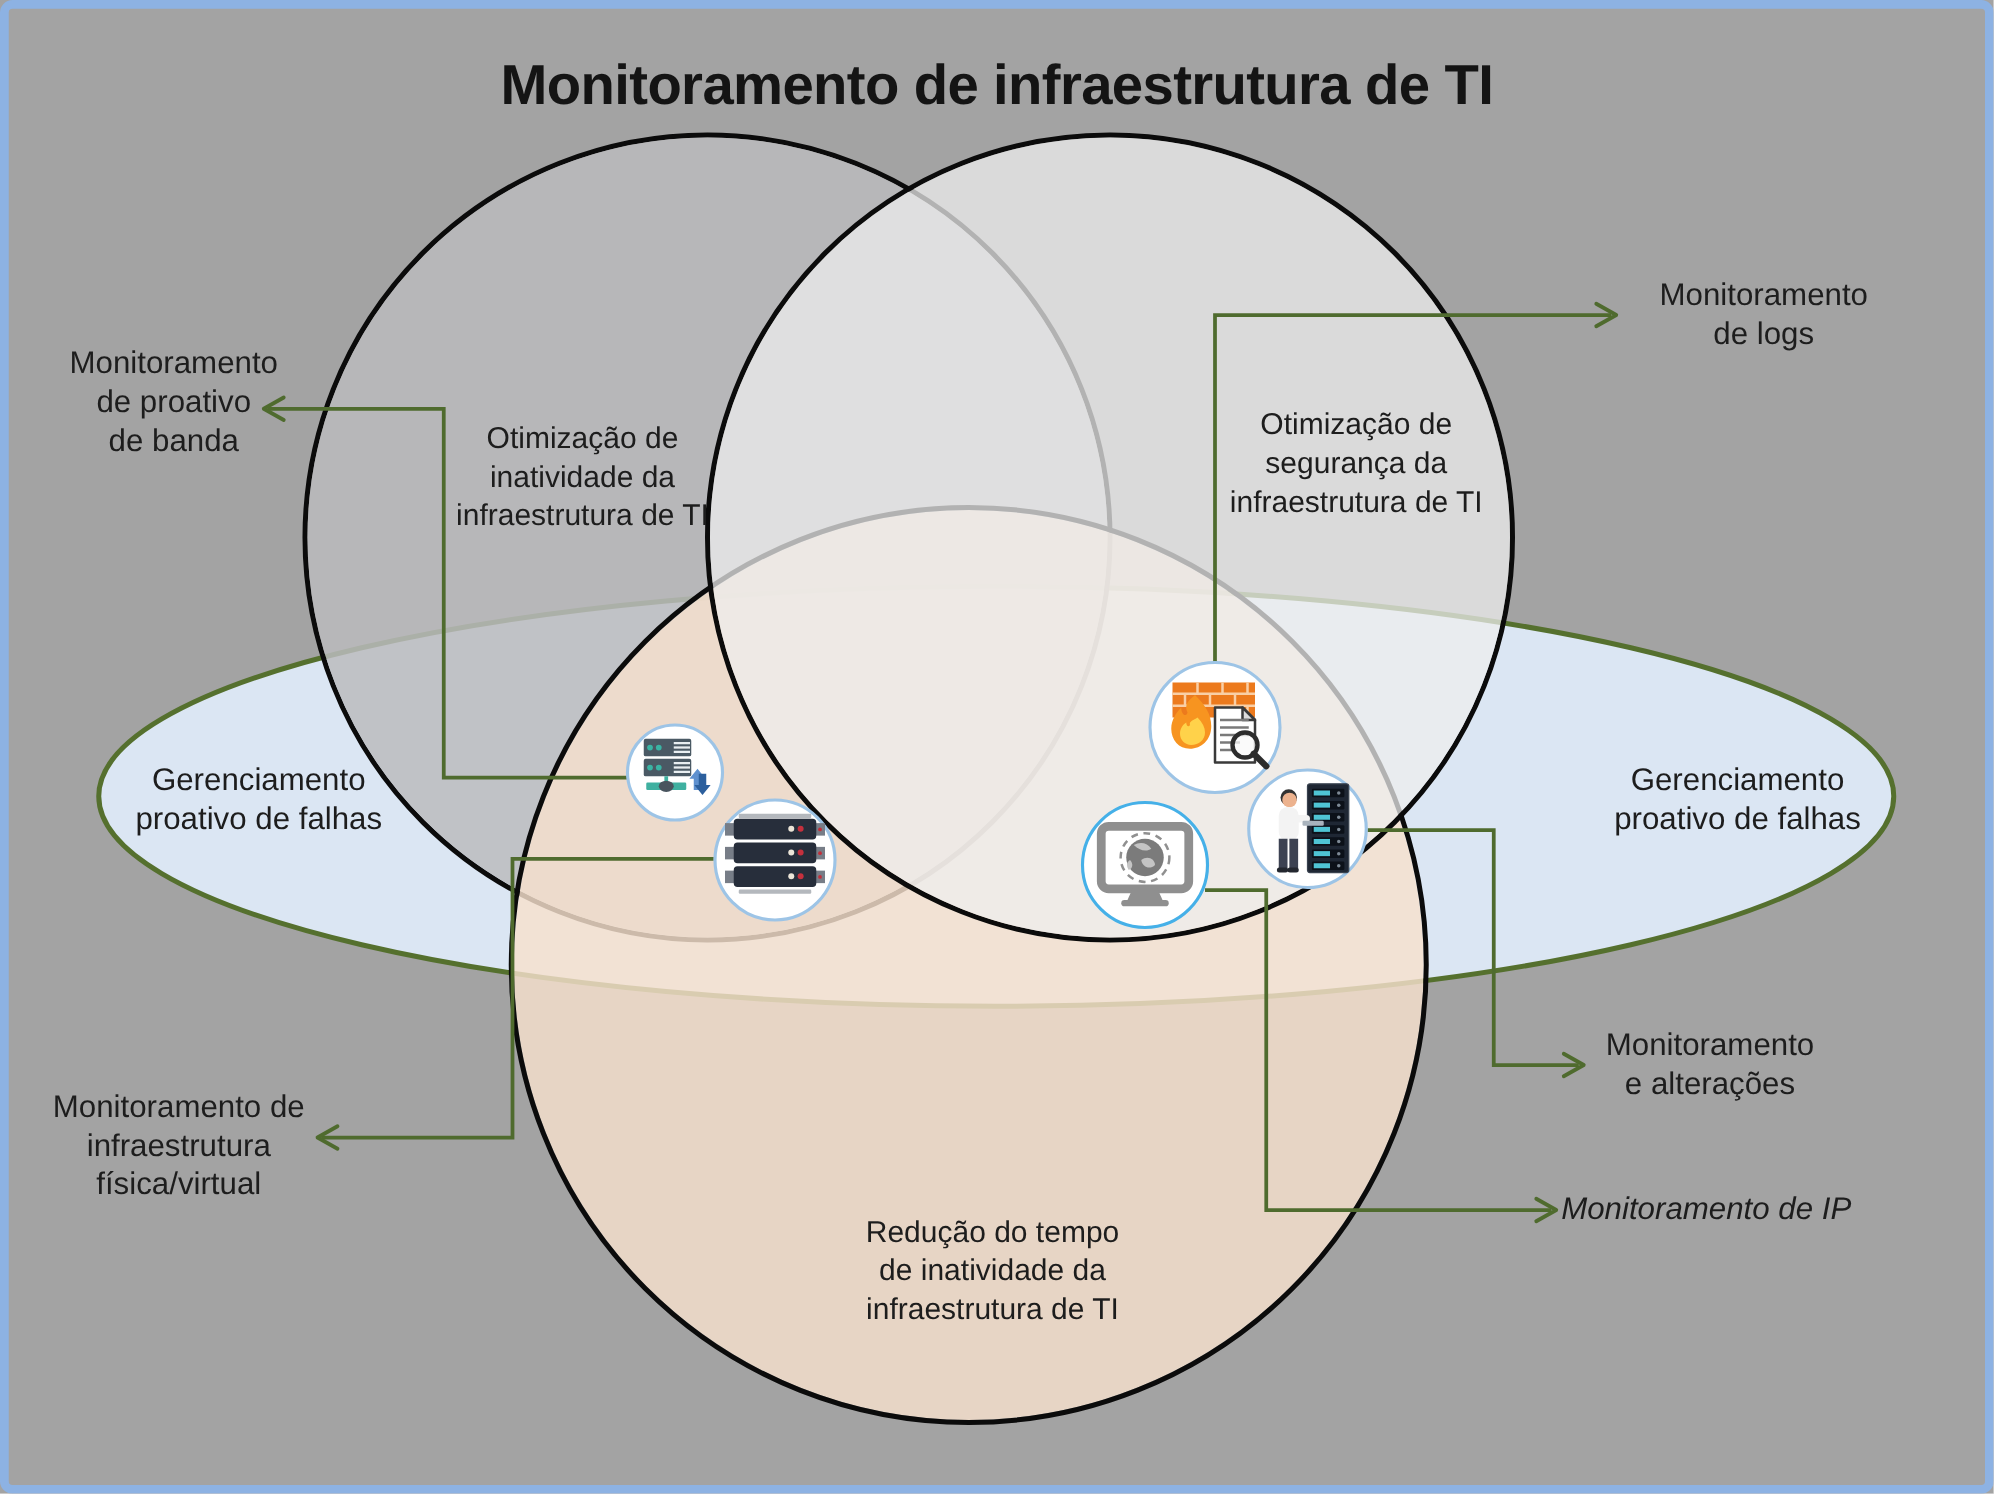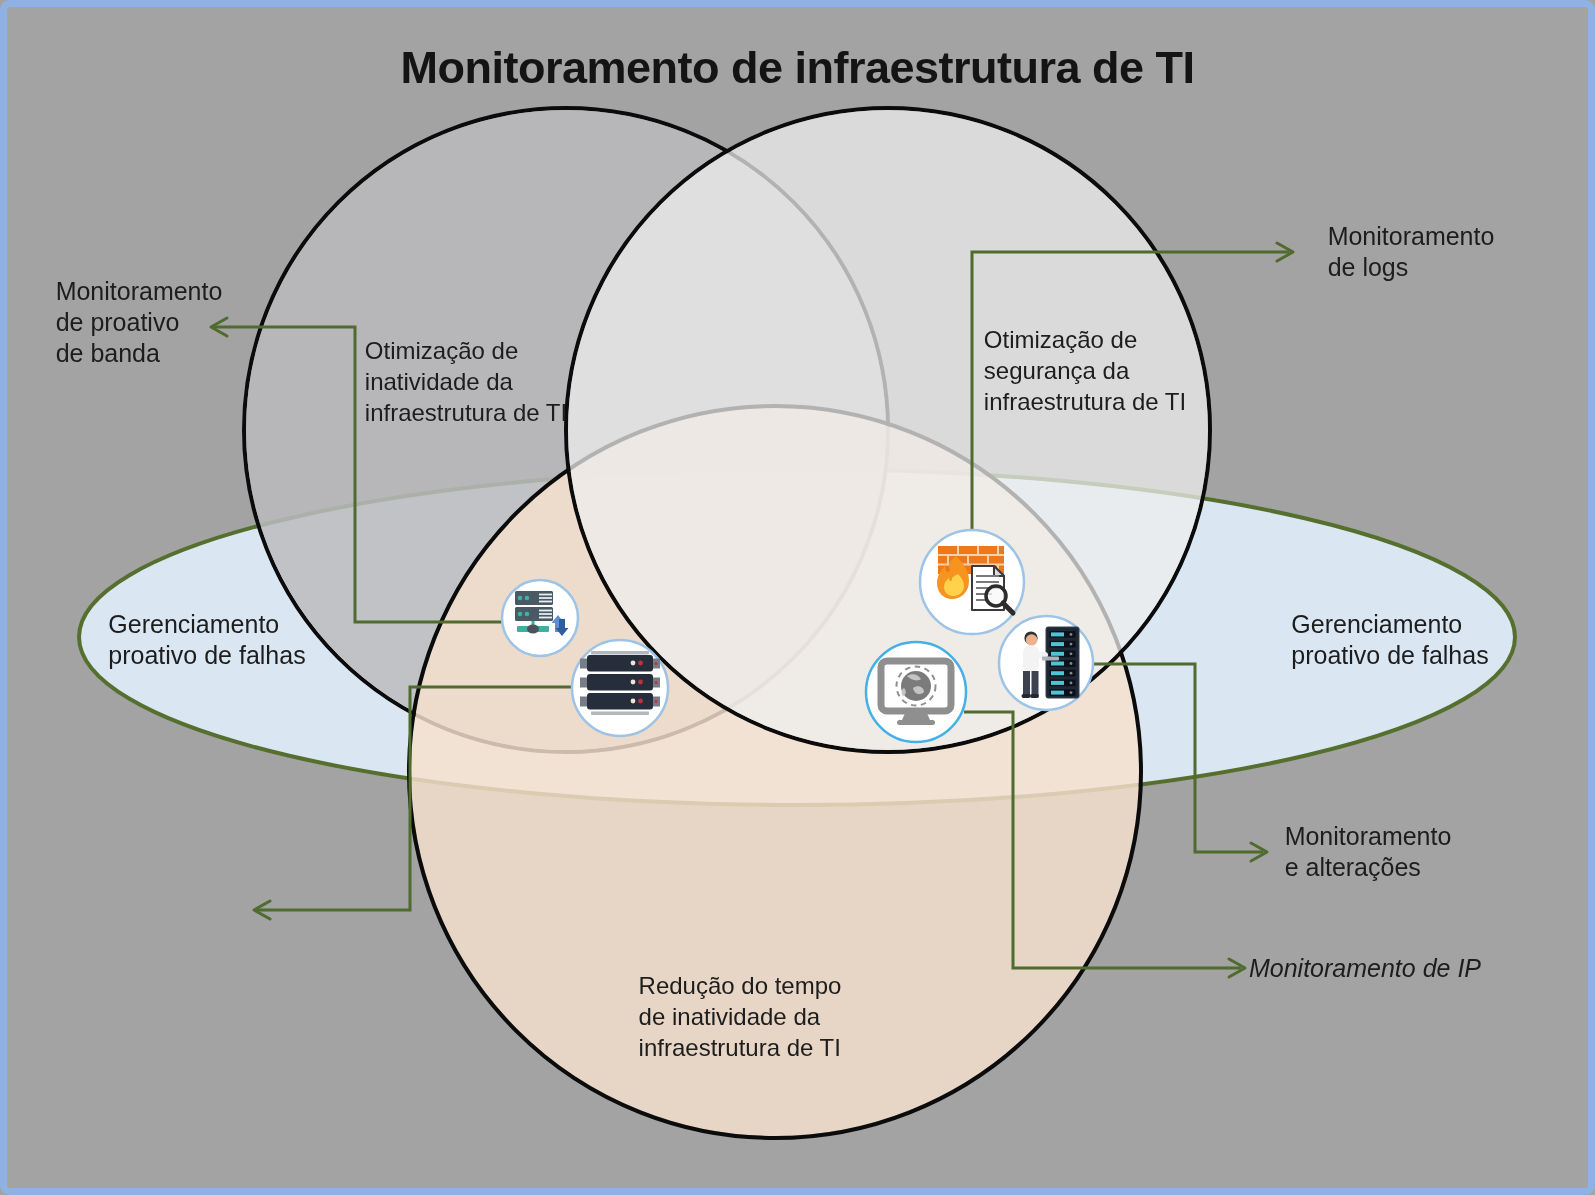--- a/index.html
+++ b/index.html
@@ -1,21 +1,21 @@
 <!DOCTYPE html>
 <html style="--frame-border: #8db2e3; --title-color: #141414; --text-color: #1d1d1d; --outline-black: #0b0b0b; --olive-line: #4f6b2e; --ellipse-border: #55702e; --ellipse-fill: #dbe6f3; --gray-fill: rgba(187,187,189,0.85); --light-fill: rgba(237,237,238,0.74); --peach-fill: rgba(247,224,205,0.82); --icon-ring: #9dc4e6; --icon-ring-bright: #45b0e8;"><head>
 <meta charset="utf-8">
 <style>
   html,body{margin:0;padding:0;background:#ffffff;font-family:"Liberation Sans",sans-serif;}
   .canvas{position:relative;width:1595px;height:1195px;background:#a3a3a3;overflow:hidden;}
   .frame{position:absolute;inset:0;border:7px solid var(--frame-border,#8db2e3);border-radius:10px;pointer-events:none;z-index:9;}
   .venn-svg{position:absolute;left:0;top:0;width:1595px;height:1195px;z-index:1;}
   .title{position:absolute;top:42px;left:50%;transform:translateX(-50%);font-size:45px;font-weight:bold;
          letter-spacing:-0.5px;color:var(--title-color,#141414);white-space:nowrap;z-index:5;}
-  .lbl{position:absolute;transform:translate(-50%,-50%);color:var(--text-color,#1d1d1d);
+  .lbl{position:absolute;transform:translate(-50%,-50%);text-align:center;color:var(--text-color,#1d1d1d);
        font-size:25px;line-height:1.24;white-space:nowrap;z-index:5;}
   .lbl .ln{display:block;}
   .region-lbl{font-size:24px;line-height:1.3;}
   
   .ellipse-shape{fill:var(--ellipse-fill,#dbe6f3);stroke:var(--ellipse-border,#55702e);stroke-width:4;}
   .c-stroke{fill:none;stroke:var(--outline-black,#0b0b0b);stroke-width:4;}
   .gray-f{fill:var(--gray-fill,rgba(187,187,189,0.85));stroke:none;}
   .light-f{fill:var(--light-fill,rgba(237,237,238,0.74));stroke:none;}
   .peach-f{fill:var(--peach-fill,rgba(247,224,205,0.82));stroke:none;}
   .callout{fill:none;stroke:var(--olive-line,#4f6b2e);stroke-width:3;stroke-linejoin:miter;}
@@ -205,21 +205,21 @@
   <div class="lbl region-lbl" style="left:466px;top:382px;">
     <span class="ln">Otimização de</span>
     <span class="ln">inatividade da</span>
     <span class="ln">infraestrutura de TI</span>
   </div>
   <div class="lbl region-lbl" style="left:1085px;top:371px;">
     <span class="ln">Otimização de</span>
     <span class="ln">segurança da</span>
     <span class="ln">infraestrutura de TI</span>
   </div>
-  <div class="lbl region-lbl" style="left:740px;top:1017px;">
+  <div class="lbl region-lbl" style="left:794px;top:1017px;">
     <span class="ln">Redução do tempo</span>
     <span class="ln">de inatividade da</span>
     <span class="ln">infraestrutura de TI</span>
   </div>
   <div class="lbl" style="left:207px;top:640px;">
     <span class="ln">Gerenciamento</span>
     <span class="ln">proativo de falhas</span>
   </div>
   <div class="lbl" style="left:1390px;top:640px;">
     <span class="ln">Gerenciamento</span>
@@ -235,15 +235,20 @@
     <span class="ln">Monitoramento</span>
     <span class="ln">de logs</span>
   </div>
   <div class="lbl" style="left:1368px;top:852px;">
     <span class="ln">Monitoramento</span>
     <span class="ln">e alterações</span>
   </div>
   <div class="lbl" style="left:1365px;top:968px;font-style:italic;">
     <span class="ln">Monitoramento de IP</span>
   </div>
+  <div class="lbl" style="left:143px;top:917px;">
+    <span class="ln">Monitoramento de</span>
+    <span class="ln">infraestrutura</span>
+    <span class="ln">física/virtual</span>
+  </div>
 
   <div class="frame"></div>
 </div>
 
 </body></html>

